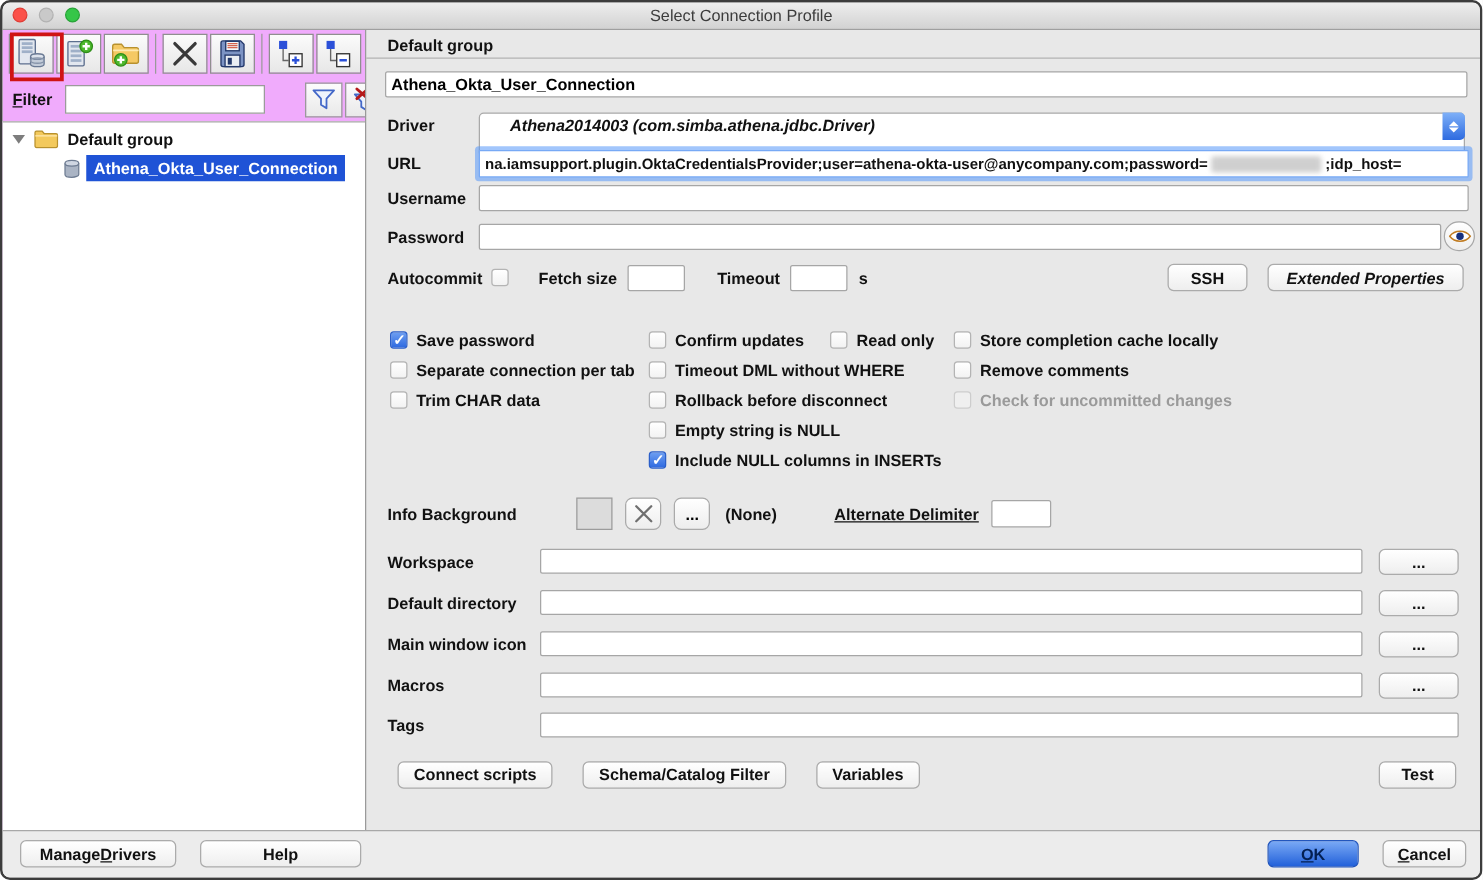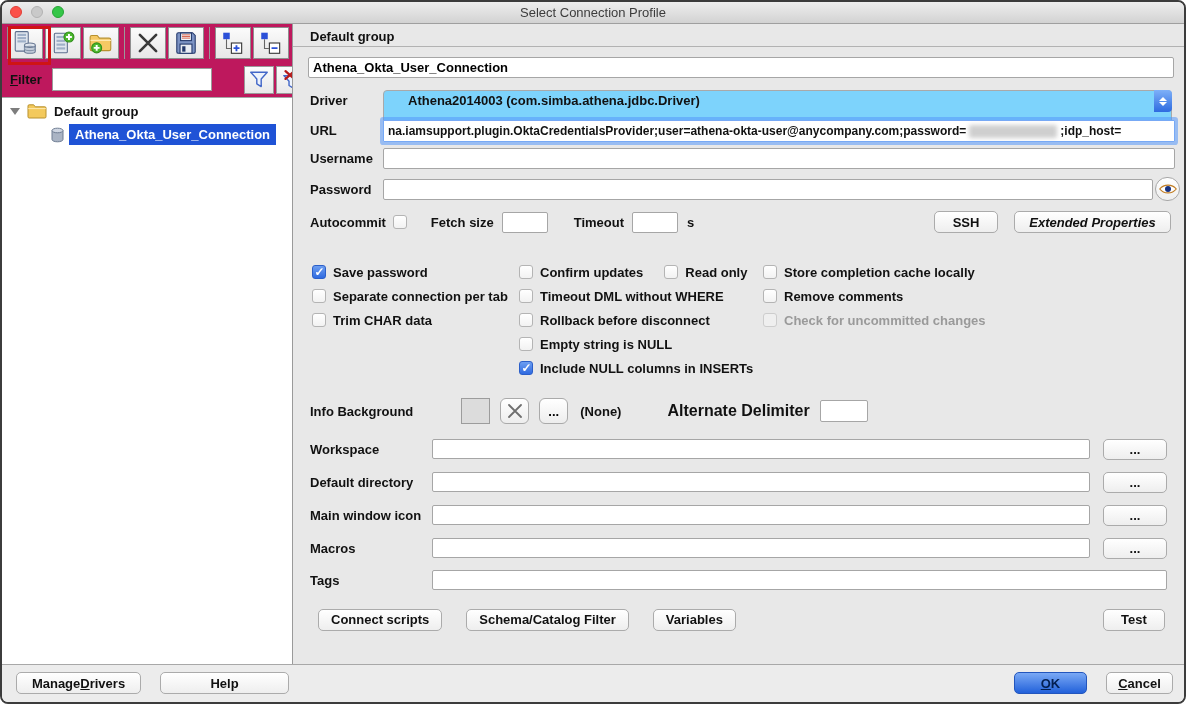--- a/index.html
+++ b/index.html
@@ -13,21 +13,21 @@
   .titlebar{position:absolute;left:0;top:0;right:0;height:22px;
     background:linear-gradient(#eeeeee,#d2d2d2);border-bottom:1px solid #9f9f9f;
     display:flex;align-items:center;justify-content:center;}
   .title-text{font-size:13px;color:#3c3c3c;}
   .traffic{position:absolute;left:8px;top:4px;display:flex;gap:9px;}
   .dot{width:12px;height:12px;border-radius:50%;}
   .dot.close{background:#fb5149;border:1px solid #e03e36;}
   .dot.min{background:#c9c9c9;border:1px solid #b2b2b2;}
   .dot.zoom{background:#35c648;border:1px solid #27a437;}
   
-  .left-panel{position:absolute;left:0;top:22px;width:310px;bottom:38px;background:#be185d;}
+  .left-panel{position:absolute;left:0;top:22px;width:310px;bottom:38px;background:#f0abfc;}
   .right-panel{position:absolute;left:290px;top:22px;right:0;bottom:38px;background:#e8e8e8;border-left:1px solid #9a9a9a;}
   .footer{position:absolute;left:0;right:0;bottom:0;height:38px;background:#ececec;border-top:1px solid #a8a8a8;}
   
   .toolbar{position:absolute;left:5px;top:3px;display:flex;align-items:center;gap:2px;}
   .tbtn{width:36px;height:32px;background:linear-gradient(#fbfbfb,#e7e7e7);
     border:1px solid #8f8f8f;display:flex;align-items:center;justify-content:center;padding:0;}
   .tsep{width:1px;height:32px;background:#9a9a9a;margin:0 3px;}
   .annotation{position:absolute;left:1px;top:-1px;width:43px;height:39px;border:3px solid #cf1414;pointer-events:none;}
   
   .filter-row{position:absolute;left:8px;top:41px;right:6px;height:29px;display:flex;align-items:center;}
@@ -44,21 +44,21 @@
   .tree-label{font-size:13px;font-weight:bold;}
   .tree-row2{position:absolute;left:48px;top:26px;display:flex;align-items:center;gap:4px;}
   .tree-sel{background:#1f53d6;color:#fff;font-size:13px;font-weight:bold;padding:3px 6px;}
   
   .group-header{position:absolute;left:0;right:0;top:0;height:23px;border-bottom:1px solid #b2b2b2;}
   .group-header span{position:absolute;left:17px;top:5px;font-size:13px;font-weight:bold;}
   .lbl{position:absolute;font-size:13px;font-weight:bold;white-space:nowrap;}
   .txt{background:#fff;border:1px solid #a6a6a6;border-radius:2px;font:13px "Liberation Sans",sans-serif;padding:0 4px;}
   input.txt{outline:none;}
   .name-input{position:absolute;left:15px;right:10px;top:33px;height:21px;font-weight:bold;}
-  .driver-select{position:absolute;left:90px;right:12px;top:66px;height:36px;background:#7dd3fc;border:1px solid #a9a9a9;border-radius:4px;}
+  .driver-select{position:absolute;left:90px;right:12px;top:66px;height:36px;background:#ffffff;border:1px solid #a9a9a9;border-radius:4px;font-style:italic;}
   .driver-text{display:block;padding-left:24px;line-height:20px;font-size:13px;font-weight:bold;white-space:nowrap;overflow:hidden;}
   .stepper{position:absolute;right:-1px;top:-1px;width:18px;height:22px;border-radius:0 4px 4px 0;
     background:linear-gradient(#7eb0f8,#2e6be0);display:flex;flex-direction:column;align-items:center;justify-content:center;gap:1px;}
   .stepper i{width:0;height:0;border-left:4px solid transparent;border-right:4px solid transparent;}
   .stepper .up{border-bottom:4px solid #fff;}
   .stepper .dn{border-top:4px solid #fff;}
   .url-field{position:absolute;left:90px;right:9px;top:96px;height:22px;background:#fff;
     border:1px solid #77a9f5;box-shadow:0 0 0 3px rgba(86,152,249,.55);border-radius:1px;
     display:flex;align-items:center;overflow:hidden;padding:0 4px;font-size:12px;font-weight:bold;white-space:nowrap;}
   .redacted{display:inline-block;flex:none;width:88px;height:13px;background:#cfcfcf;filter:blur(2px);border-radius:2px;margin:0 3px;}
@@ -83,21 +83,21 @@
   .chk-label{font-size:13px;font-weight:bold;}
   .chk-item{display:flex;align-items:center;gap:7px;}
   .disabled .chk{border-color:#cdcdcd;background:#efefef;}
   .disabled .chk-label{color:#9a9a9a;}
   
   .info-row{position:absolute;left:17px;top:373px;height:28px;display:flex;align-items:center;}
   .swatch{width:29px;height:26px;background:#dcdcdc;border:1px solid #9c9c9c;margin-left:48px;}
   .sq-btn{width:29px;height:26px;border:1px solid #aaa;border-radius:6px;background:linear-gradient(#fff,#ededed);
     display:flex;align-items:center;justify-content:center;margin-left:10px;padding:0;font:bold 13px "Liberation Sans",sans-serif;}
   .none-text{font-size:13px;font-weight:bold;margin-left:12px;}
-  .alt-delim{font-size:16px;font-weight:bold;margin-left:46px;}
+  .alt-delim{font-size:13px;font-weight:bold;text-decoration:underline;margin-left:46px;}
   .alt-input{width:48px;height:22px;margin-left:10px;}
   
   .path-row{position:absolute;left:17px;right:17px;height:22px;display:flex;align-items:center;}
   .path-row .plbl{width:122px;flex:none;font-size:13px;font-weight:bold;}
   .path-row input{flex:1;height:20px;}
   .browse{margin-left:13px;width:64px;flex:none;height:21px;padding:0;}
   
   .actions{position:absolute;left:25px;right:19px;top:584px;height:23px;display:flex;align-items:center;gap:24px;}
   .actions .test{margin-left:auto;width:62px;}
   

